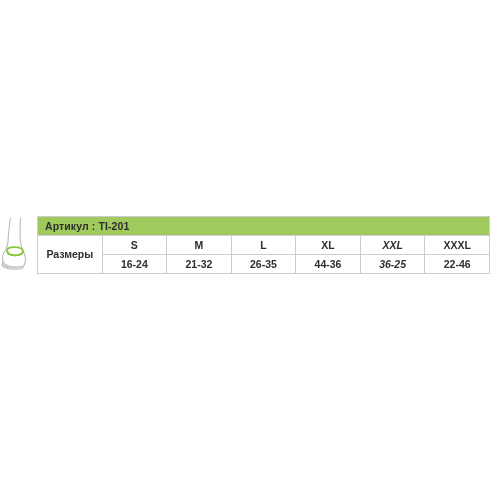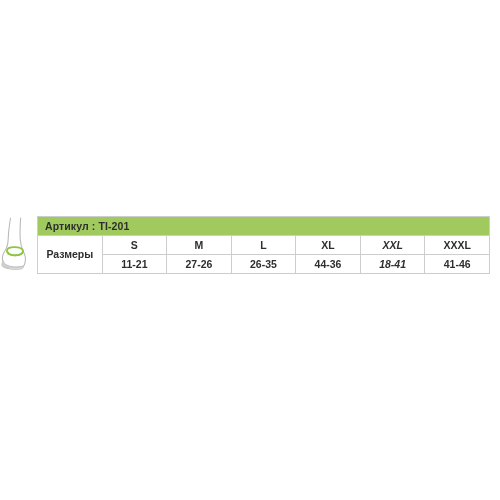--- a/index.html
+++ b/index.html
@@ -123,23 +123,23 @@
       <tr>
         <td class="sizes-label-cell" rowspan="2">Размеры</td>
         <td class="size-name-cell col-s">S</td>
         <td class="size-name-cell col-m">M</td>
         <td class="size-name-cell col-l">L</td>
         <td class="size-name-cell col-xl">XL</td>
         <td class="size-name-cell col-xxl">XXL</td>
         <td class="size-name-cell col-xxxl">XXXL</td>
       </tr>
       <tr>
-        <td class="size-range-cell col-s">11-21</td>
-        <td class="size-range-cell col-m">27-26</td>
+        <td class="size-range-cell col-s">16-24</td>
+        <td class="size-range-cell col-m">21-32</td>
         <td class="size-range-cell col-l">26-35</td>
         <td class="size-range-cell col-xl">44-36</td>
-        <td class="size-range-cell col-xxl">18-41</td>
-        <td class="size-range-cell col-xxxl">41-46</td>
+        <td class="size-range-cell col-xxl">36-25</td>
+        <td class="size-range-cell col-xxxl">22-46</td>
       </tr>
     </tbody>
   </table>
 
 </div>
 
 </body></html>

